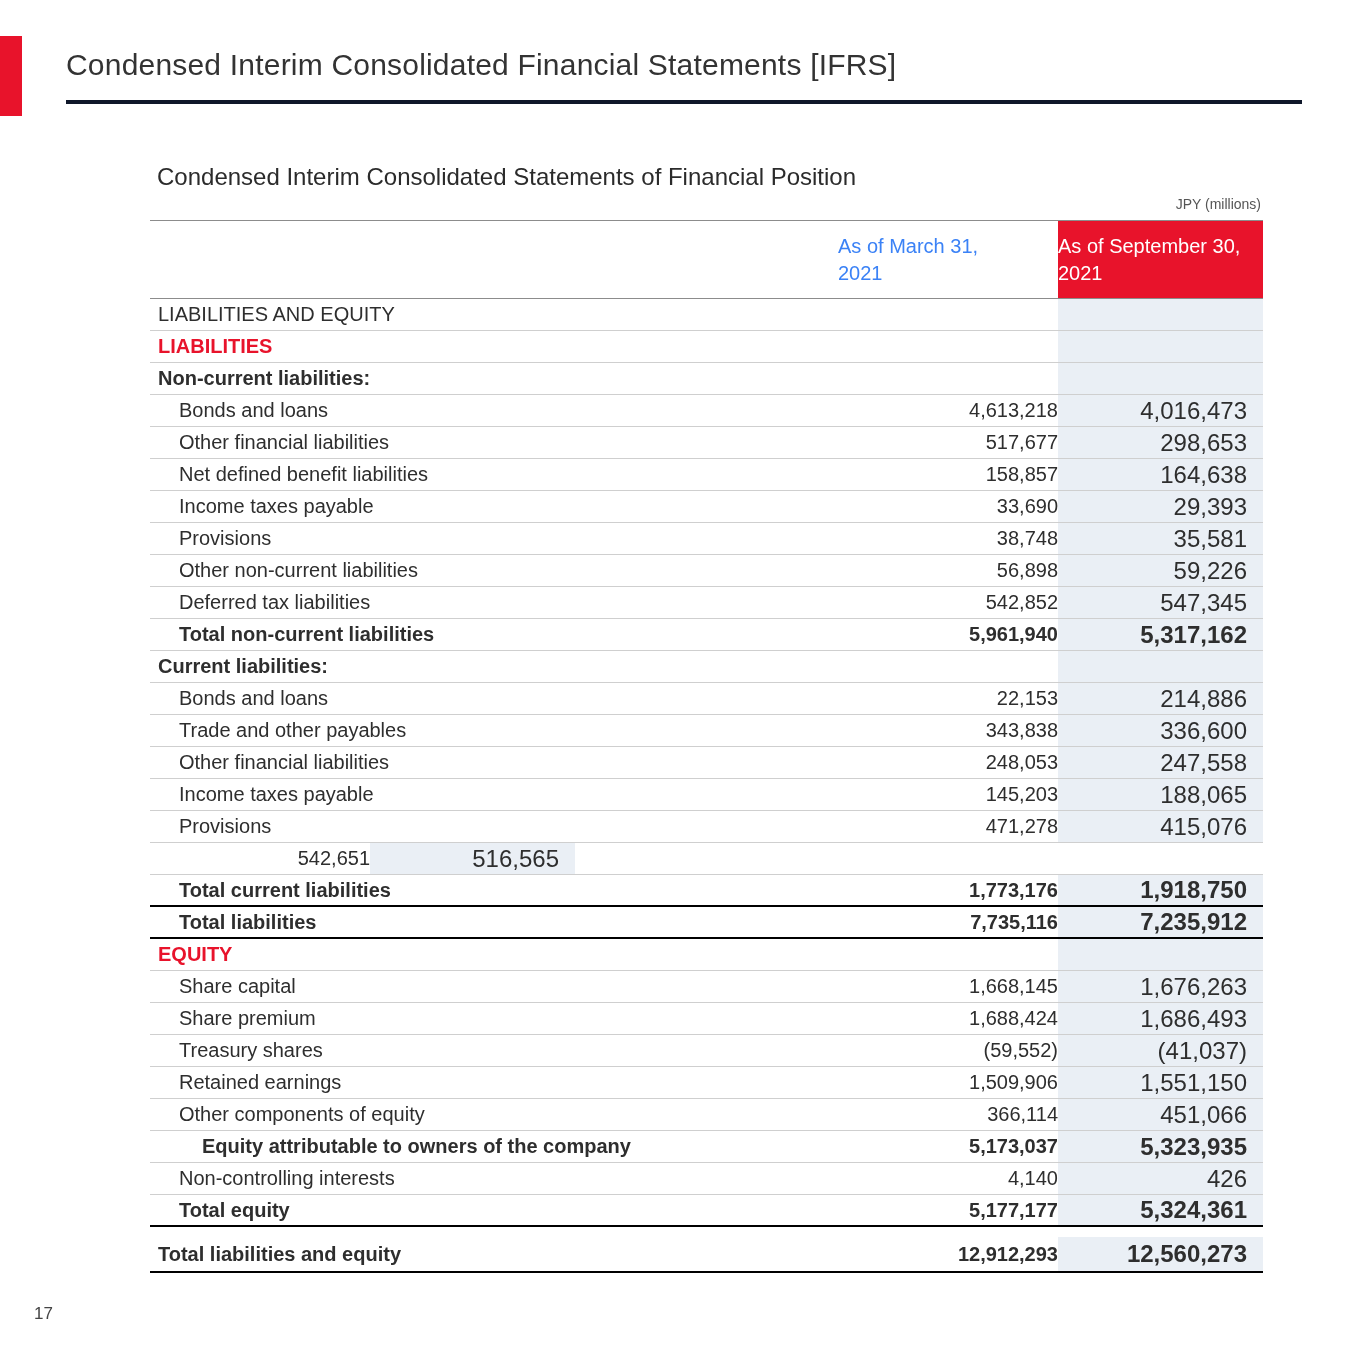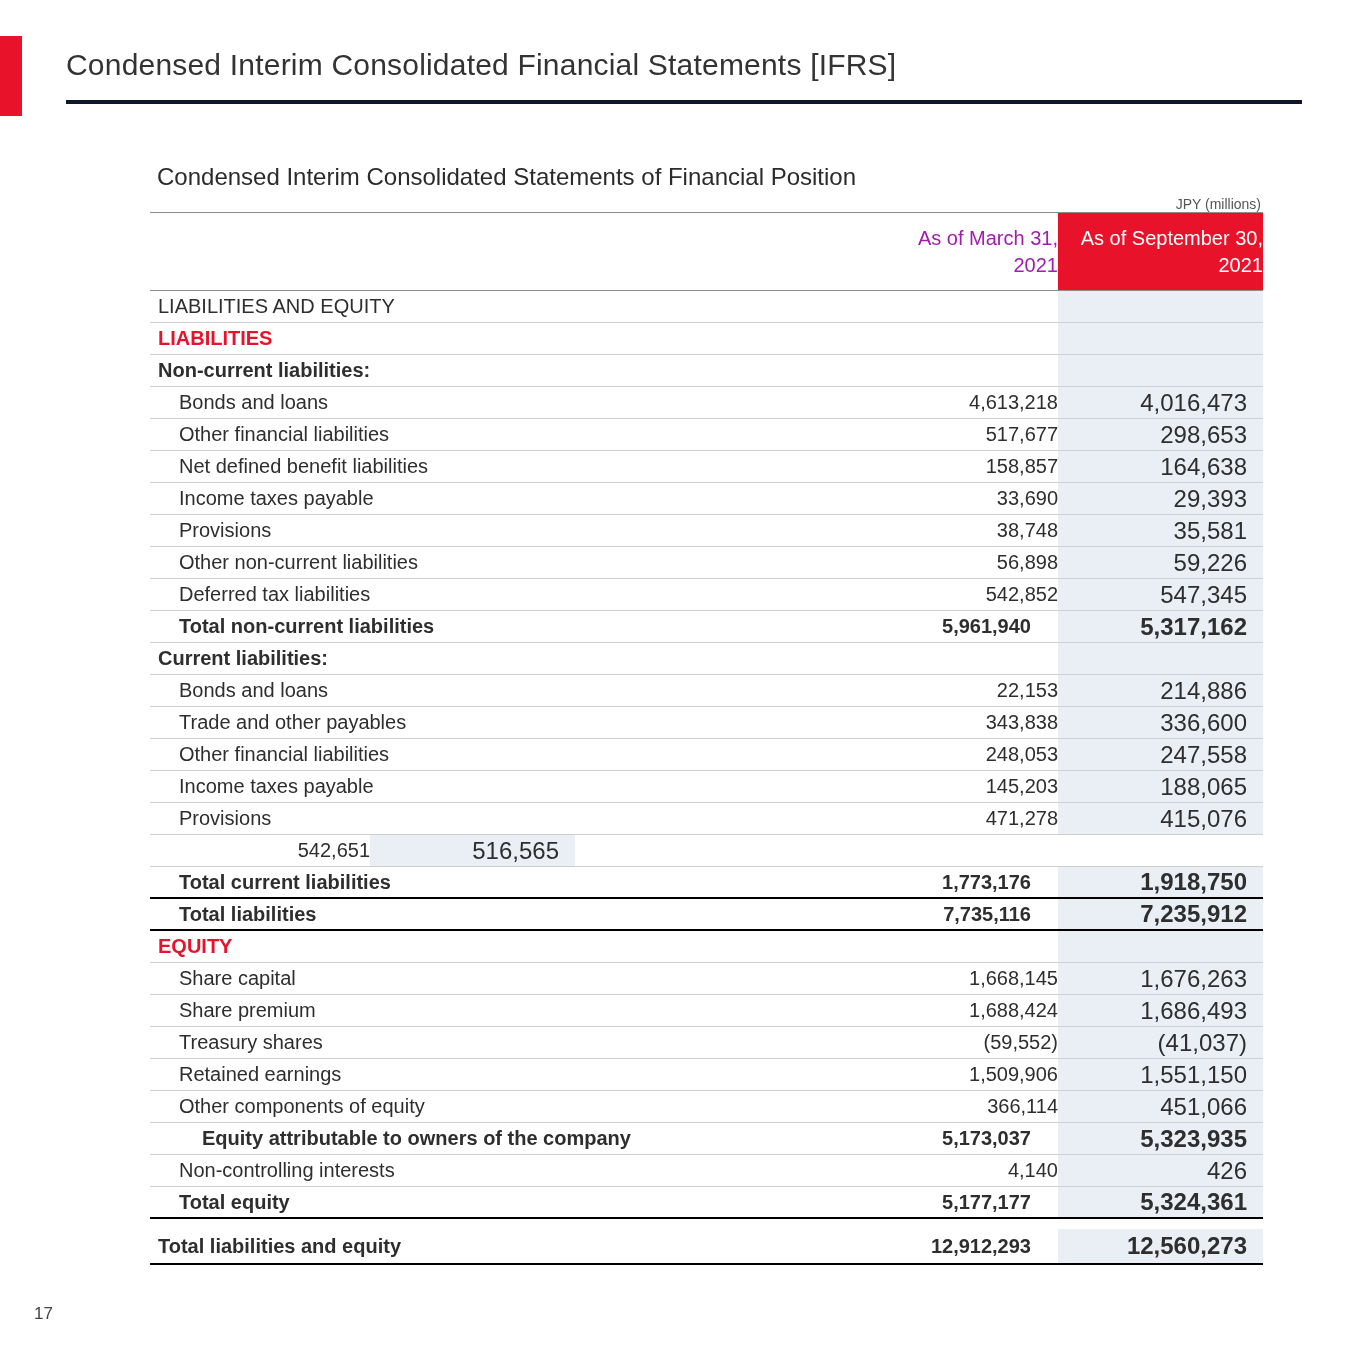--- a/index.html
+++ b/index.html
@@ -37,44 +37,45 @@
   }
 
   
   .table-wrap {
     position:absolute; left:150px; top:196px;
     width:1113px;
   }
   .unit-note {
     text-align:right;
     font-size:14px; color:#555;
+    margin-bottom:8px;
     padding-right:2px;
   }
 
   .fin-table { width:100%; border-top:1px solid #8c8c8c; }
 
   
   .thead {
     display:flex; align-items:stretch;
     height:78px;
     border-bottom:1px solid #8c8c8c;
   }
   .thead .h-label { flex:1; }
   .thead .h-v1 {
     width:220px;
     display:flex; flex-direction:column; justify-content:center;
-    text-align:right;
-    font-size:20px; color:#a21caf; line-height:27px;
+    text-align:left;
+    font-size:20px; color:#3b82f6; line-height:27px;
   }
   .thead .h-v2 {
     width:205px;
     background:#e8132b;
     color:#ffffff;
     display:flex; flex-direction:column; justify-content:center;
-    text-align:right;
+    text-align:left;
     font-size:20px; line-height:27px;
   }
 
   
   .row {
     display:flex; align-items:stretch;
     height:32px;
     border-bottom:1px solid #cfcfcf;
   }
   .row .lbl {
@@ -91,21 +92,21 @@
     display:flex; align-items:center; justify-content:flex-end;
     font-size:20px;
   }
   .row .v2 {
     width:205px;
     background:#eaeff5;
     display:flex; align-items:center; justify-content:flex-end;
     padding-right:16px;
     font-size:24px;
   }
-  .row.bold { font-weight:700;gap:27px; }
+  .row.bold { font-weight:700; }
   .row.red-text .lbl { color:#e8132b; }
   .row.sep-red { border-bottom:2px solid #000000; }
   .row.tall { height:36px;justify-content:center; }
   .row-gap { height:10px; background:#ffffff; }
 
   
   .page-number {
     position:absolute; left:34px; top:1304px;
     font-size:17px; color:#444;
   }

